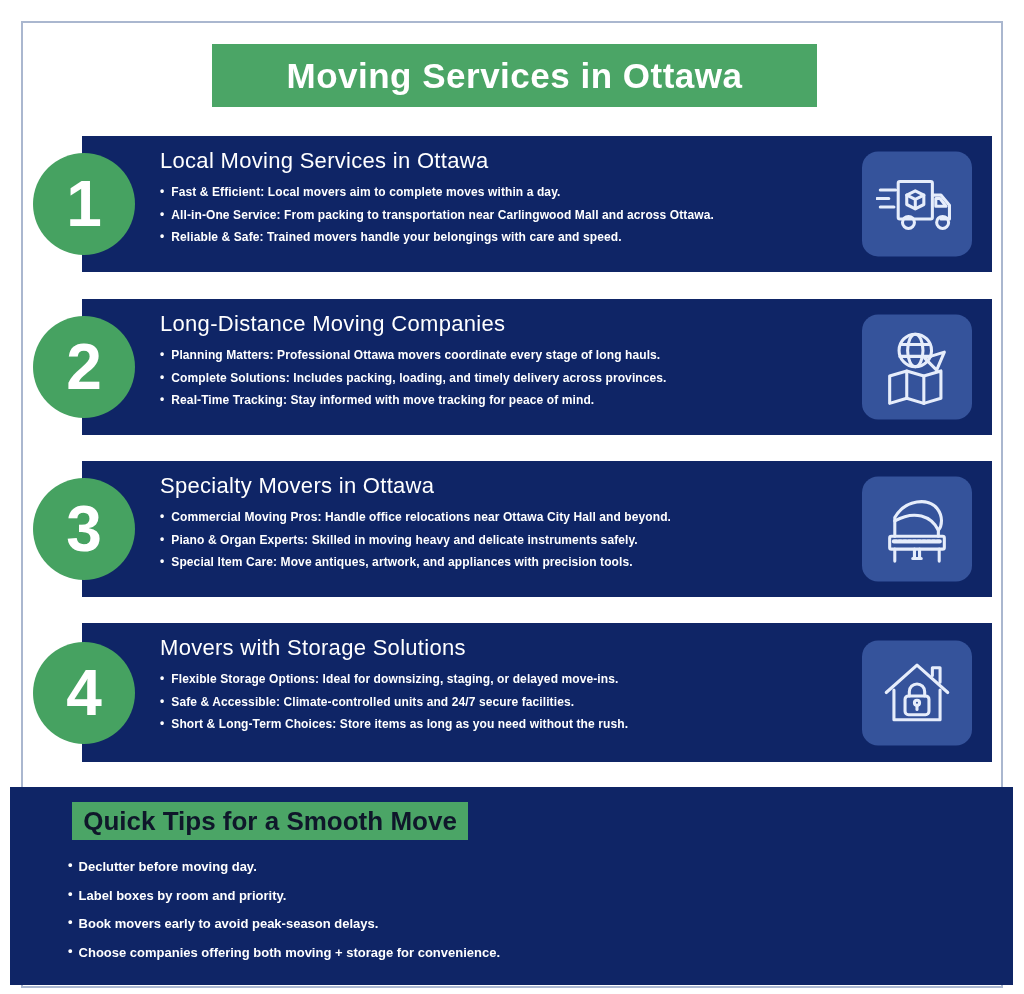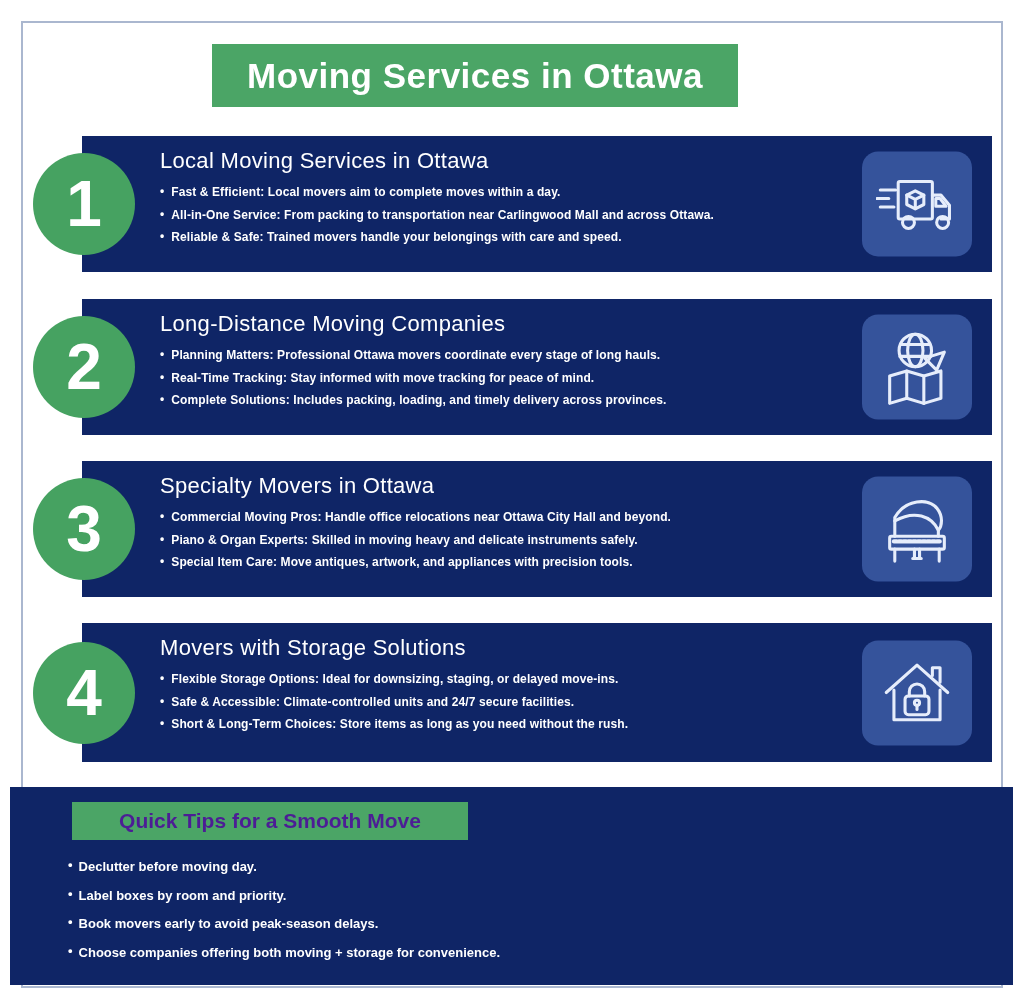--- a/index.html
+++ b/index.html
@@ -5,21 +5,21 @@
   html,body{margin:0;padding:0;}
   body{
     width:1024px;height:994px;position:relative;background:#ffffff;
     font-family:"Liberation Sans",sans-serif;overflow:hidden;
   }
   .frame{
     position:absolute;left:21px;top:21px;width:982px;height:967px;
     border:2px solid #aab7cf;box-sizing:border-box;background:#ffffff;
   }
   .title-banner{
-    position:absolute;left:212px;top:44px;width:526px;height:63px;
+    position:absolute;left:212px;top:44px;width:605px;height:63px;
     background:#4ba566;display:flex;align-items:center;justify-content:center;
   }
   .title-banner span{
     color:#ffffff;font-size:35px;font-weight:bold;letter-spacing:.5px;white-space:nowrap;
   }
   #cards .card{
     position:absolute;left:82px;width:910px;height:136px;background:#0f2566;
   }
   #cards .card:nth-child(1){top:136px}
   #cards .card:nth-child(2){top:299px}
@@ -48,21 +48,21 @@
     display:flex;align-items:center;justify-content:center;
   }
   .icon{width:82px;height:82px;display:block;}
   .icon *{stroke:#e6edfb;fill:none;stroke-width:3.6;stroke-linecap:round;stroke-linejoin:round;}
   .icon .keys{stroke-width:5;stroke-dasharray:3.2,2.4;}
   .tips-panel{position:absolute;left:10px;top:787px;width:1003px;height:198px;background:#0f2566;}
   .tips-banner{
     position:absolute;left:62px;top:15px;width:396px;height:38px;background:#4ba566;
     display:flex;align-items:center;justify-content:center;
   }
-  .tips-banner span{color:#4c1d95;font-size:21px;font-weight:bold;white-space:nowrap;}
+  .tips-banner span{color:#0f172a;font-size:26px;font-weight:bold;white-space:nowrap;}
   .tips-list{position:absolute;left:58px;top:66px;list-style:none;margin:0;padding:0;}
   .tips-list li{color:#ffffff;font-size:13px;font-weight:bold;line-height:28.5px;white-space:nowrap;}
   .tips-list li::before{content:"•";font-size:13px;margin-right:6px;position:relative;top:-2px;}
 </style>
 </head>
 <body>
 
 <div class="frame"></div>
 
 <div class="title-banner">
@@ -98,22 +98,22 @@
   </section>
 
   <section class="card">
     <div class="badge">
       <span class="badge-num">2</span>
     </div>
     <div class="card-body">
       <h2 class="card-title">Long-Distance Moving Companies</h2>
       <ul class="card-bullets">
           <li>Planning Matters: Professional Ottawa movers coordinate every stage of long hauls.</li>
+          <li>Complete Solutions: Includes packing, loading, and timely delivery across provinces.</li>
           <li>Real-Time Tracking: Stay informed with move tracking for peace of mind.</li>
-          <li>Complete Solutions: Includes packing, loading, and timely delivery across provinces.</li>
         </ul>
     </div>
     <div class="icon-tile">
 
       <svg class="icon" viewBox="0 0 96 96">
         <circle cx="46" cy="28" r="19"></circle>
         <ellipse cx="46" cy="28" rx="9" ry="19"></ellipse>
         <path d="M29 21 h34 M28 35 h36"></path>
         <path d="M57 37 L80 30 L71 51 z"></path>
         <path d="M16 58 L36 52 L56 58 L76 52 L76 84 L56 90 L36 84 L16 90 z"></path>

